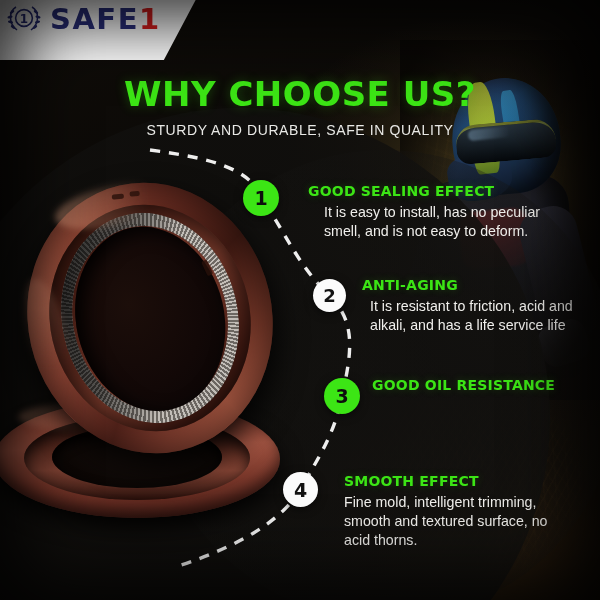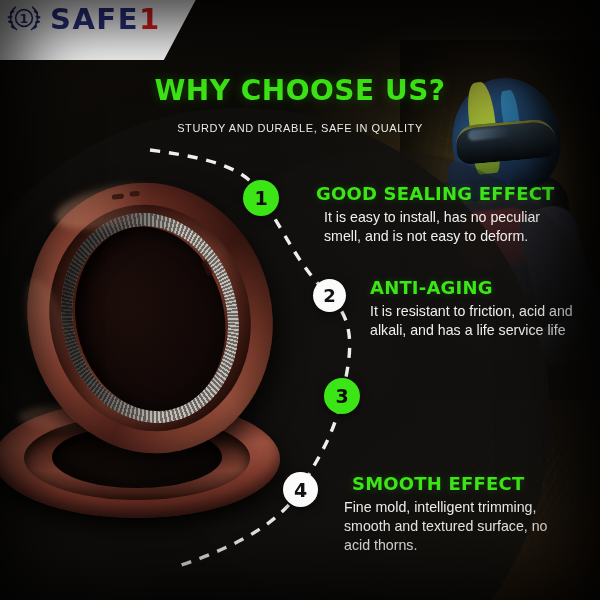--- a/index.html
+++ b/index.html
@@ -260,42 +260,42 @@
   }
   .brand .b-main { color: #2b3180; }
   .brand .b-one  { color: #e01f1f; }
 
   
   .title {
     position: absolute; left: 0; right: 0; top: 74px;
     text-align: center;
     font-family: "DejaVu Sans", sans-serif;
     font-weight: 700;
-    font-size: 28px;
+    font-size: 34px;
     letter-spacing: 0.5px;
     color: #3ce515;
     text-shadow: 0 0 12px rgba(60,229,21,.28);
     white-space: nowrap;
   }
   .subtitle {
     position: absolute; left: 0; right: 0; top: 122px;
     text-align: center;
-    font-size: 11px;
+    font-size: 14px;
     letter-spacing: .6px;
     color: #e9e9e6;
     white-space: nowrap;
   }
 
   
   .feature { position: absolute; }
   .feature h3 {
-    margin: 0 0 4px 8px;
+    margin: 0 0 4px 0;
     font-family: "DejaVu Sans", sans-serif;
     font-weight: 700;
-    font-size: 18px;
+    font-size: 14px;
     letter-spacing: .2px;
     color: #3ce515;
     white-space: nowrap;
     text-shadow: 0 0 8px rgba(60,229,21,.22);
   }
   .feature p {
     margin: 0;
     font-size: 14.2px;
     line-height: 1.33;
     color: #f0efec;
@@ -425,20 +425,21 @@
 
   <div class="badge white b2">2</div>
   <div class="feature f2">
     <h3>ANTI-AGING</h3>
     <p>It is resistant to friction, acid and
 alkali, and has a life service life</p>
   </div>
 
   <div class="badge green b3">3</div>
   <div class="feature f3">
+    <h3>GOOD OIL RESISTANCE</h3>
   </div>
 
   <div class="badge white b4">4</div>
   <div class="feature f4">
     <h3>SMOOTH EFFECT</h3>
     <p>Fine mold, intelligent trimming,
 smooth and textured surface, no
 acid thorns.</p>
   </div>
 

